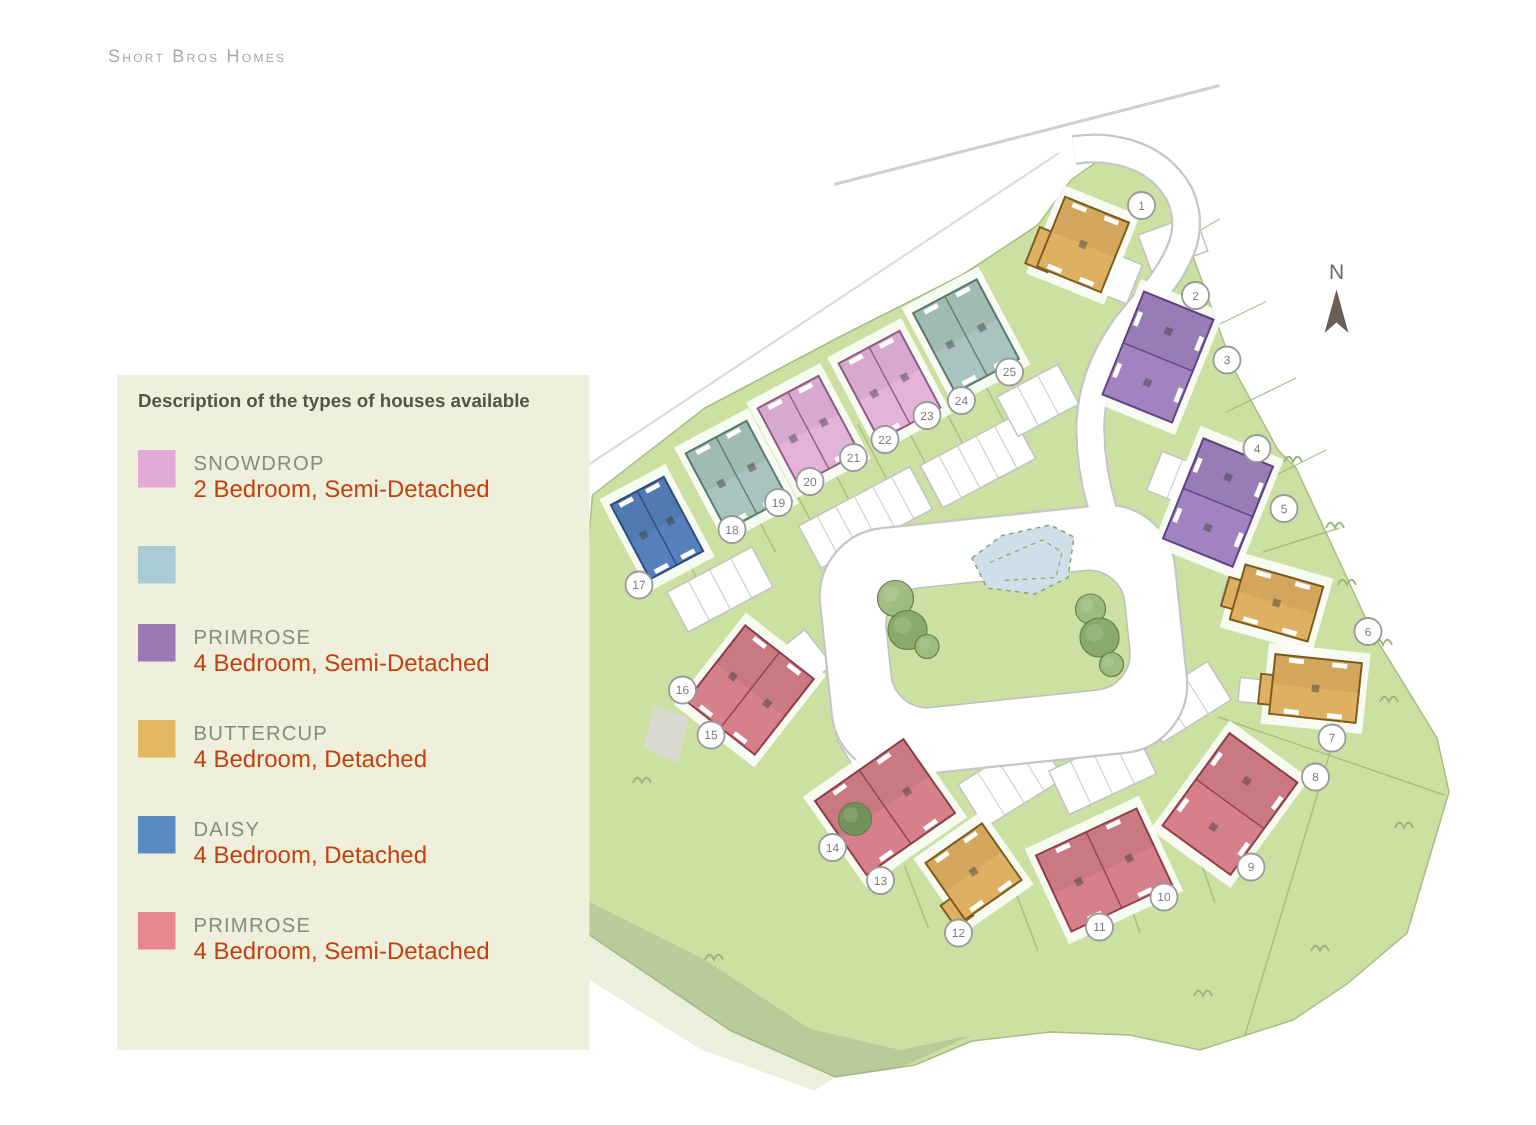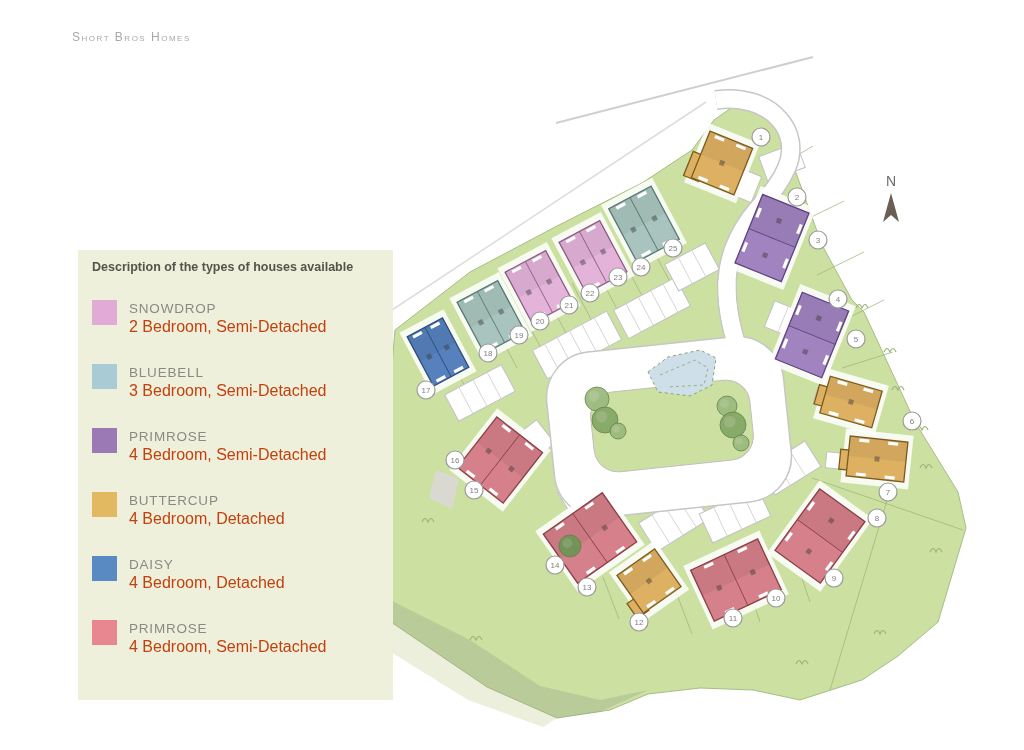--- a/index.html
+++ b/index.html
@@ -43,24 +43,20 @@
   <div class="lrow">
     <div class="swatch" style="background: rgb(226, 171, 215);"></div>
     <div>
       <div class="lname">SNOWDROP</div>
       <div class="ldesc">2 Bedroom, Semi-Detached</div>
     </div>
   </div>
 
   <div class="lrow">
     <div class="swatch" style="background: rgb(168, 203, 214);"></div>
-    <div>
-      <div class="lname">BLUEBELL</div>
-      <div class="ldesc">3 Bedroom, Semi-Detached</div>
-    </div>
   </div>
 
   <div class="lrow">
     <div class="swatch" style="background: rgb(155, 121, 180);"></div>
     <div>
       <div class="lname">PRIMROSE</div>
       <div class="ldesc">4 Bedroom, Semi-Detached</div>
     </div>
   </div>
 

